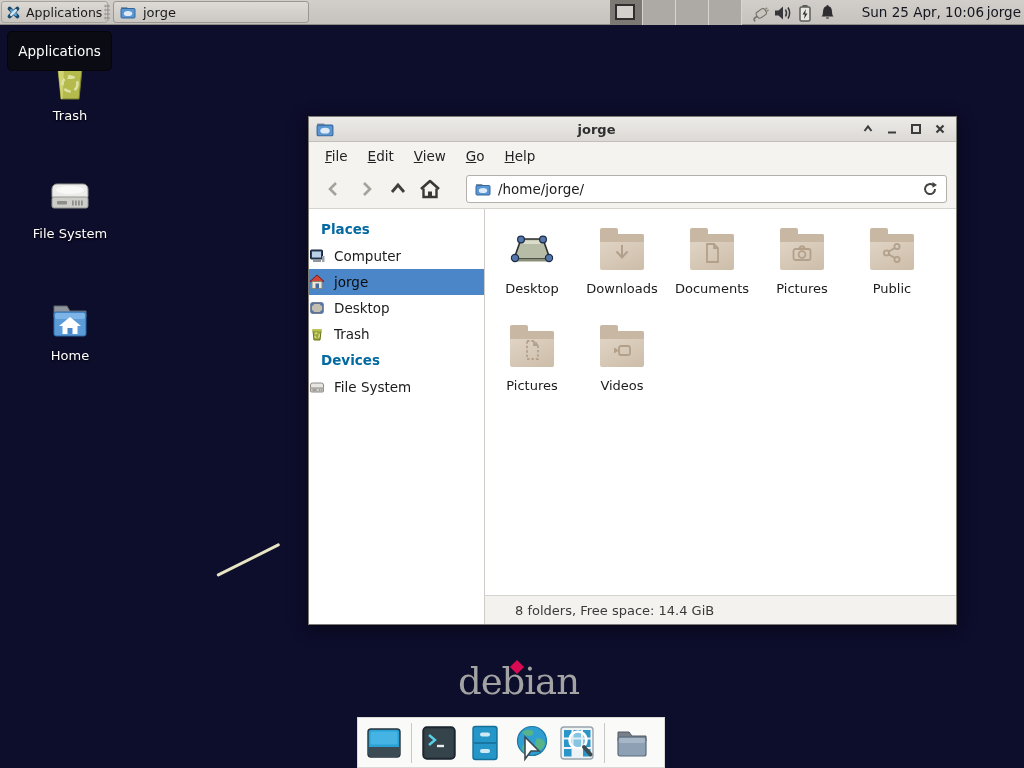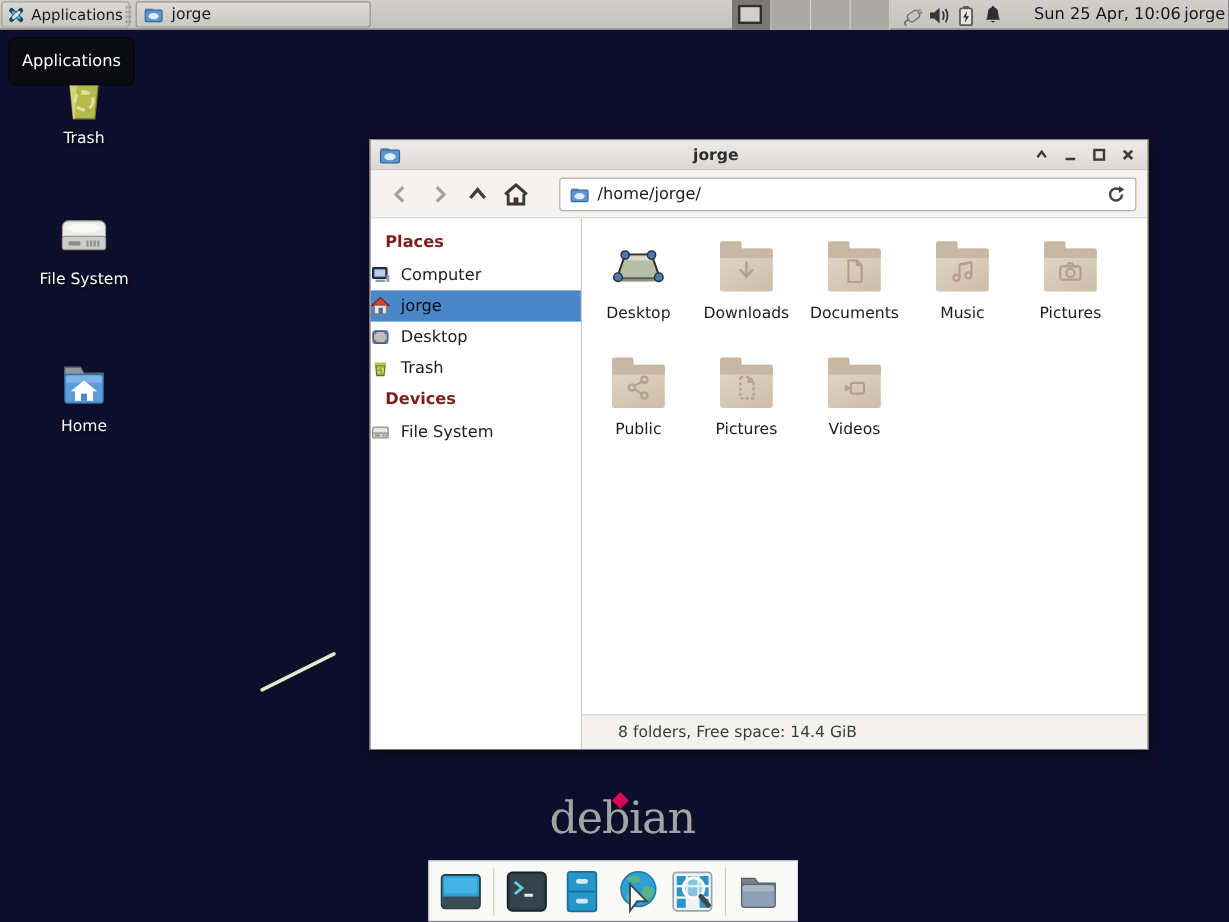--- a/index.html
+++ b/index.html
@@ -132,21 +132,21 @@
     border:1px solid #b3b0ab; border-radius:3px;
     display:flex; align-items:center; gap:7px; padding:0 8px;
     font-size:13.5px; color:#1b1b1b;
   }
   .addr .addr-text { flex:1; }
   .body { flex:1; display:flex; min-height:0; }
   .sidebar {
     width:176px; border-right:1px solid #cfccc7; background:#fff;
     padding-top:7px; font-size:13.5px;
   }
-  .side-header { padding:5px 12px 6px; font-weight:bold; color:#7f1d1d; }
+  .side-header { padding:5px 12px 6px; font-weight:bold; color:#0369a1; }
   .side-row {
     height:26px; display:flex; align-items:center; gap:9px; 
     color:#1c1c1c;
   }
   .side-row.selected { background:#4a86c8; color:#0b0b0b; }
   .main { flex:1; display:flex; flex-direction:column; min-width:0; }
   .files {
     flex:1; background:#fff; padding:10px 0 0 2px;
     display:flex; flex-wrap:wrap; align-content:flex-start;
   }
@@ -343,20 +343,27 @@
           <rect x="2" y="2" width="8" height="8" fill="none" stroke="#3c3c3c" stroke-width="2"></rect>
         </svg>
     </span>
     <span class="win-btn">
       <svg width="12" height="12" viewBox="0 0 12 12">
           <path d="M2.5 2.5 L9.5 9.5 M9.5 2.5 L2.5 9.5" stroke="#3c3c3c" stroke-width="2.2"></path>
         </svg>
     </span>
   </div>
 
+  <div class="menubar">
+    <span class="menu-item">File</span>
+    <span class="menu-item">Edit</span>
+    <span class="menu-item">View</span>
+    <span class="menu-item">Go</span>
+    <span class="menu-item">Help</span>
+  </div>
 
   <div class="toolbar">
     <span class="nav-btn">
       <svg width="18" height="18" viewBox="0 0 18 18">
           <polyline points="11,3 5,9 11,15" fill="none" stroke="#a5a29c" stroke-width="2.6"></polyline>
         </svg>
     </span>
     <span class="nav-btn">
       <svg width="18" height="18" viewBox="0 0 18 18">
           <polyline points="7,3 13,9 7,15" fill="none" stroke="#a5a29c" stroke-width="2.6"></polyline>
@@ -492,33 +499,20 @@
           <div class="ficon">
             <div class="ffold"></div>
             <svg class="fglyph" width="24" height="24" viewBox="0 0 24 24">
               <path d="M7 3 h7 l4 4 v14 h-11 z" fill="none" stroke="#b2a08b" stroke-width="1.8"></path>
               <path d="M14 3 v4 h4" fill="none" stroke="#b2a08b" stroke-width="1.8"></path>
             </svg>
           </div>
           <div class="f-label">Documents</div>
         </div>
 
-        <div class="file-cell">
-          <div class="ficon">
-            <div class="ffold"></div>
-            <svg class="fglyph" width="24" height="24" viewBox="0 0 24 24">
-              <circle cx="7" cy="17.5" r="2.6" fill="none" stroke="#b2a08b" stroke-width="1.8"></circle>
-              <circle cx="17" cy="15.5" r="2.6" fill="none" stroke="#b2a08b" stroke-width="1.8"></circle>
-              <line x1="9.6" y1="17.5" x2="9.6" y2="6.5" stroke="#b2a08b" stroke-width="1.8"></line>
-              <line x1="19.6" y1="15.5" x2="19.6" y2="4.5" stroke="#b2a08b" stroke-width="1.8"></line>
-              <line x1="9.6" y1="6.5" x2="19.6" y2="4.5" stroke="#b2a08b" stroke-width="2.2"></line>
-            </svg>
-          </div>
-          <div class="f-label">Music</div>
-        </div>
 
         <div class="file-cell">
           <div class="ficon">
             <div class="ffold"></div>
             <svg class="fglyph" width="24" height="24" viewBox="0 0 24 24">
               <rect x="3.5" y="8" width="17" height="11" rx="2" fill="none" stroke="#b2a08b" stroke-width="1.8"></rect>
               <path d="M9 8 l1.5-2.5 h3 L15 8" fill="none" stroke="#b2a08b" stroke-width="1.8"></path>
               <circle cx="12" cy="13.5" r="3.4" fill="none" stroke="#b2a08b" stroke-width="1.8"></circle>
             </svg>
           </div>

